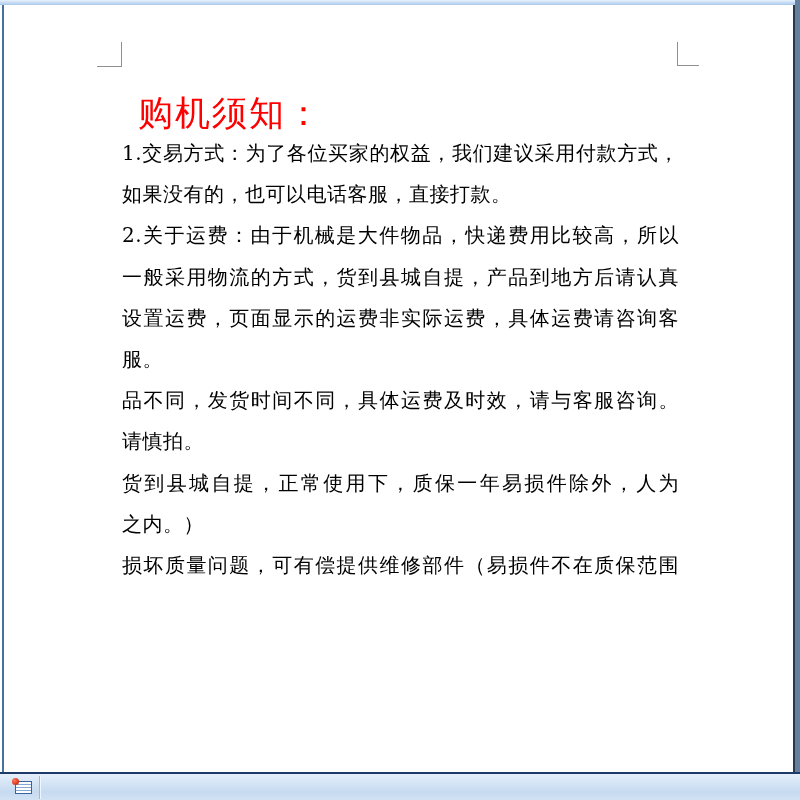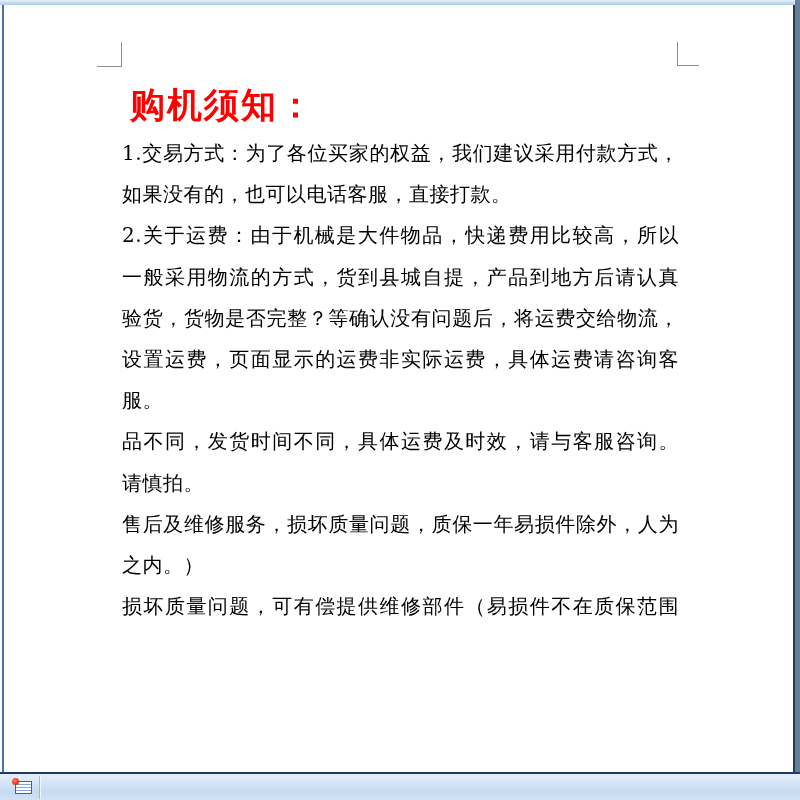--- a/index.html
+++ b/index.html
@@ -55,22 +55,22 @@
   .mark-tl {
     position: absolute; left: 93px; top: 37px; width: 24px; height: 24px;
     border-right: 1px solid #8f8f8f; border-bottom: 1px solid #8f8f8f;
   }
   .mark-tr {
     position: absolute; left: 673px; top: 37px; width: 21px; height: 23px;
     border-left: 1px solid #8f8f8f; border-bottom: 1px solid #8f8f8f;
   }
 
   .doc-title {
-    position: absolute; left: 118px; top: 71px; margin: 8px;
-    font-size: 35px; font-weight: bold; letter-spacing: 2px;
+    position: absolute; left: 118px; top: 71px; margin: 16px;
+    font-size: 35px; font-weight: normal; letter-spacing: 2px;
     line-height: 42px; white-space: nowrap;
   }
   .doc-body {
     position: absolute; left: 118px; top: 128px; width: 557px;
   }
   .doc-line {
     height: 41.2px; line-height: 41.2px; font-size: 20px; color: #000000;
     letter-spacing: 0.5px;
   }
   .doc-line.just {
@@ -89,26 +89,25 @@
     <div class="mark-tl"></div>
     <div class="mark-tr"></div>
 
     <h1 class="doc-title" style="color: rgb(254, 0, 0);">购机须知：</h1>
 
     <div class="doc-body">
         <div class="doc-line just">1.交易方式：为了各位买家的权益，我们建议采用付款方式，</div>
         <div class="doc-line">如果没有的，也可以电话客服，直接打款。</div>
         <div class="doc-line just">2.关于运费：由于机械是大件物品，快递费用比较高，所以</div>
         <div class="doc-line just">一般采用物流的方式，货到县城自提，产品到地方后请认真</div>
-        <div class="doc-line just">验货，货物是否完整？等确认没有问题后，将运费交给物流，</div>
         <div class="doc-line just">设置运费，页面显示的运费非实际运费，具体运费请咨询客</div>
         <div class="doc-line">服。</div>
         <div class="doc-line just">品不同，发货时间不同，具体运费及时效，请与客服咨询。</div>
         <div class="doc-line">请慎拍。</div>
-        <div class="doc-line just">售后及维修服务，损坏质量问题，质保一年易损件除外，人为</div>
+        <div class="doc-line just">货到县城自提，正常使用下，质保一年易损件除外，人为</div>
         <div class="doc-line">之内。）</div>
         <div class="doc-line just">损坏质量问题，可有偿提供维修部件（易损件不在质保范围</div>
       </div>
   </div>
 
   <div class="right-line"></div>
   <div class="right-strip"></div>
 
   <div class="status-bar">
     <div class="view-icon">

